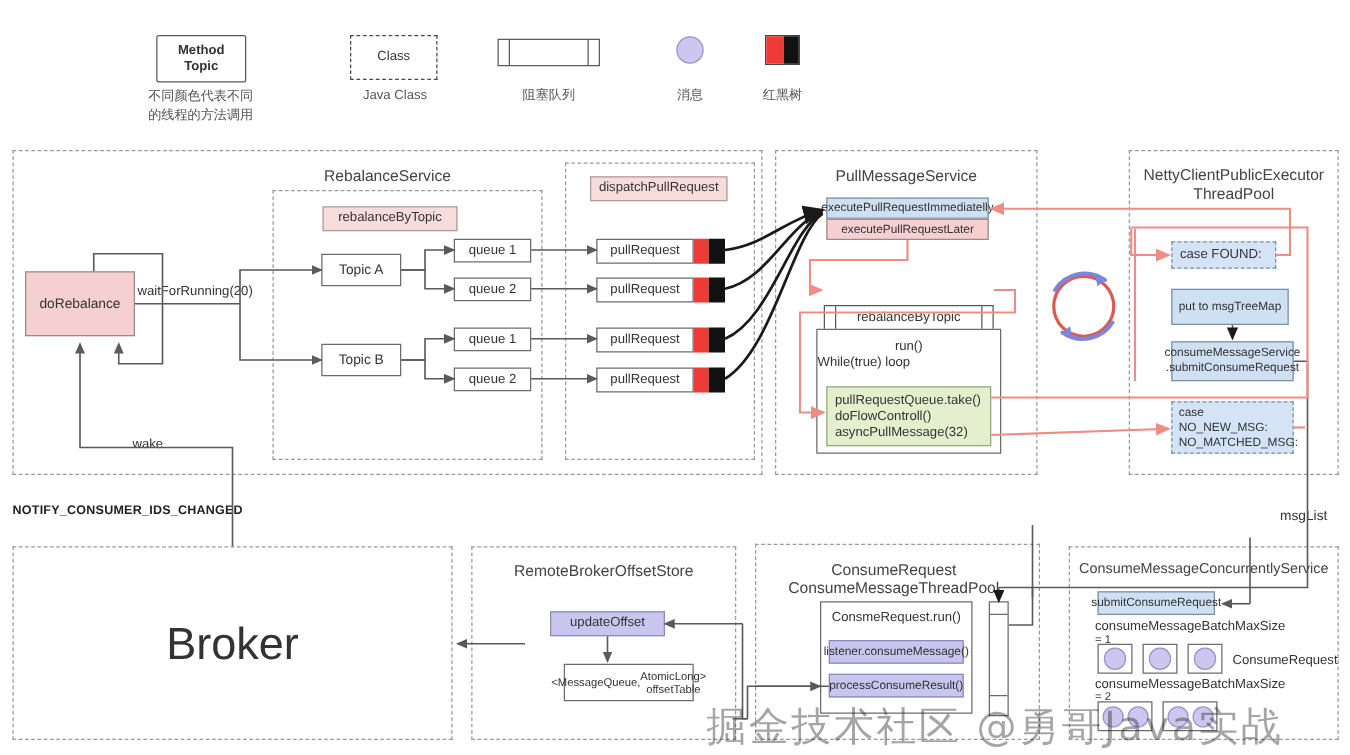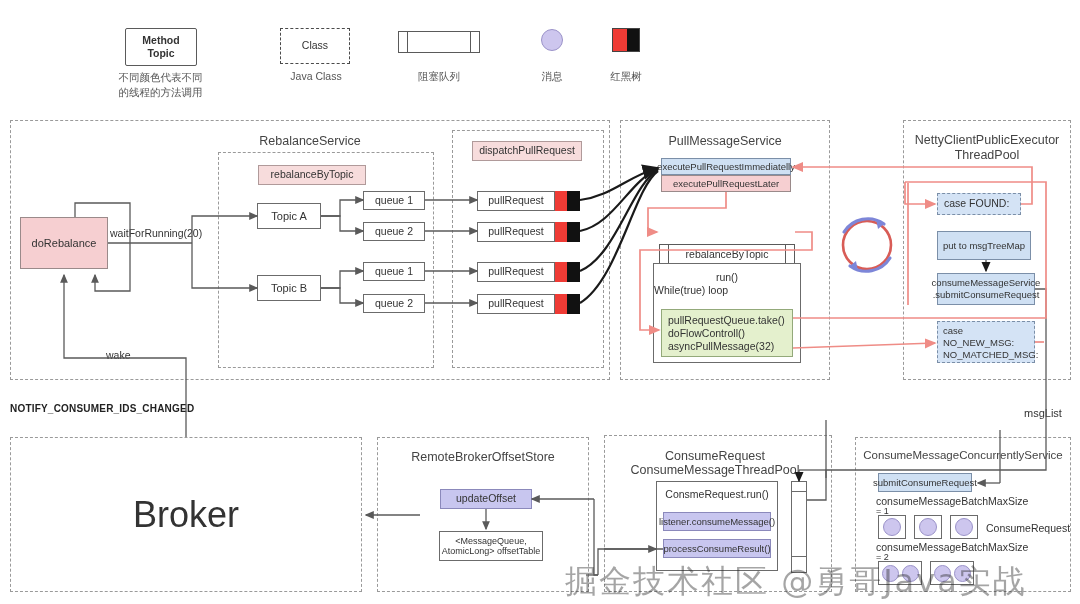--- a/index.html
+++ b/index.html
@@ -208,21 +208,21 @@
 
   <div class="abs dashbox ctr" style="left:10px;top:437px;width:352px;height:155px;">
     <span class="broker-txt">Broker</span>
   </div>
 
   <div class="abs dashbox" style="left:377px;top:437px;width:212px;height:155px;"></div>
   <div class="abs grp-title" style="left:382px;top:450px;width:202px;">RemoteBrokerOffsetStore</div>
   <div class="abs fill-purple ctr" style="left:440px;top:489px;width:92px;height:20px;">
     <span class="lbl">updateOffset</span>
   </div>
-  <div class="abs solidbox ctr" style="left:439px;top:531px;width:104px;height:30px;flex-direction:column;">
+  <div class="abs solidbox ctr" style="left:451px;top:531px;width:104px;height:30px;flex-direction:row;">
     <span class="tiny">&lt;MessageQueue,</span>
     <span class="tiny">AtomicLong&gt; offsetTable</span>
   </div>
 
   <div class="abs dashbox" style="left:604px;top:435px;width:228px;height:157px;"></div>
   <div class="abs grp-title" style="left:610px;top:449px;width:210px;">ConsumeRequest</div>
   <div class="abs grp-title" style="left:610px;top:463px;width:210px;">ConsumeMessageThreadPool</div>
   <div class="abs solidbox" style="left:656px;top:481px;width:122px;height:90px;">
     <div class="lbl" style="text-align:center;margin-top:6px;color:#333;">ConsmeRequest.run()</div>
   </div>

